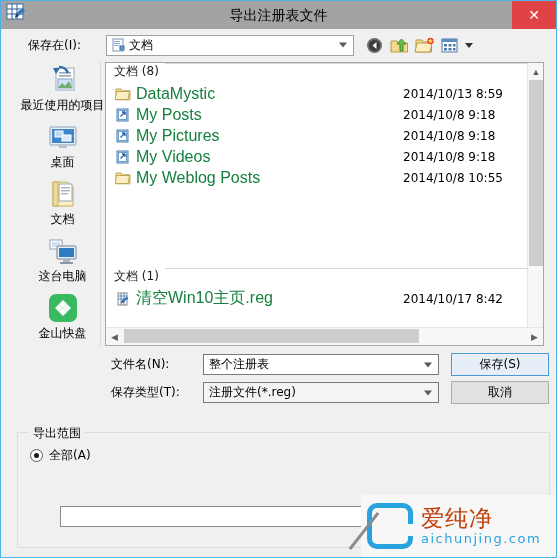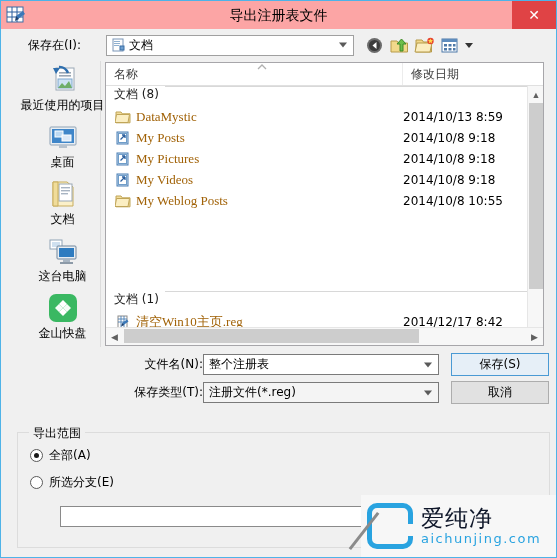--- a/index.html
+++ b/index.html
@@ -23,23 +23,22 @@
     height: 558px;
     background: #f0f0f0;
     box-sizing: border-box;
     border: 1px solid #4eb3e8;
   }
 
   
   #titlebar {
     position: relative;
     height: 28px;
-    background: #fca5a5;
-    display: flex;
-    align-items: center;
+    background: #a3a3a3;
+    display: flex;
   }
   #title-icon {
     width: 22px;
     height: 22px;
     margin-left: 4px;
     position: relative;
     flex: 0 0 auto;
   }
   #title-text {
     position: absolute;
@@ -246,23 +245,23 @@
   }
   .fl-row .rf-icon {
     width: 16px; height: 16px;
     margin-left: 9px;
     margin-right: 5px;
     position: relative;
     flex: 0 0 auto;
   }
   .fl-row .rf-name {
     width: 267px;
-    font-size: 13px;
-    font-family: Liberation Serif, serif;
-    color: #a16207;
+    font-size: 16px;
+    font-family: Liberation Sans, sans-serif;
+    color: #15803d;
     white-space: nowrap;
     overflow: hidden;
   }
   .fl-row .rf-date {
     font-size: 12px;
     font-family: "DejaVu Sans", "Liberation Sans", sans-serif;
     color: #000;
     white-space: nowrap;
   }
   #fl-vscroll {
@@ -316,21 +315,21 @@
   #form-area {
     padding-left: 110px;
     padding-top: 6px;
     box-sizing: border-box;
   }
   .form-row {
     display: flex;
     align-items: center;
     margin-bottom: 5px;
   }
-  .form-row .form-label { width: 92px; text-align: right; }
+  .form-row .form-label { width: 92px; }
   .field-combo {
     width: 236px;
     height: 21px;
     background: #fff;
     border: 1px solid #7a7a7a;
     box-sizing: border-box;
     position: relative;
     display: flex;
     align-items: center;
     padding-left: 5px;
@@ -457,21 +456,21 @@
   #wm-logo .notch {
     position: absolute;
     right: -5px;
     bottom: 8px;
     width: 9px; height: 12px;
     background: #f7f7f7;
   }
   #wm-text { margin-left: 8px; }
   #wm-cn {
     font-size: 23px;
-    color: #0f172a;
+    color: #c2410c;
     letter-spacing: 1px;
     font-family: "DejaVu Sans", "Liberation Sans", sans-serif;
     line-height: 26px;
   }
   #wm-en {
     font-size: 13px;
     color: #29a3e0;
     letter-spacing: 1.5px;
     font-family: "DejaVu Sans", "Liberation Sans", sans-serif;
     line-height: 16px;
@@ -625,29 +624,20 @@
               <path d="M8 16 l4 -4 l4 4 l-4 4 z" opacity="0.95"></path>
               <path d="M16 16 l4 -4 l4 4 l-4 4 z" opacity="0.95"></path>
             </g>
           </svg>
         </span>
         <span class="place-label">金山快盘</span>
       </div>
     </div>
 
     <div id="filelist-wrap">
-      <div id="fl-header">
-        <div id="fl-col-name" class="fl-col">名称</div>
-        <div id="fl-col-date" class="fl-col">修改日期</div>
-        <div id="fl-sort-mark">
-          <svg width="12" height="7" viewBox="0 0 12 7">
-              <path d="M2 6 L6 2 L10 6" fill="none" stroke="#b0b0b0" stroke-width="1.3"></path>
-            </svg>
-        </div>
-      </div>
 
       <div id="fl-rows">
 
         <div class="fl-group">
           <span class="grp-text">文档 (8)</span>
           <span class="grp-line"></span>
         </div>
 
         <div class="fl-row">
           <span class="rf-icon">
@@ -723,21 +713,21 @@
                 <line x1="3" y1="5" x2="12" y2="5"></line>
                 <line x1="3" y1="8" x2="12" y2="8"></line>
                 <line x1="6" y1="2" x2="6" y2="14"></line>
                 <line x1="9" y1="2" x2="9" y2="14"></line>
               </g>
               <path d="M7 9 l5 -3.5 l1.5 2 l-5 3.5 z" fill="#3b78b8"></path>
               <path d="M7 9 l-0.8 3.5 l3 -1.5 z" fill="#1d3f6b"></path>
             </svg>
           </span>
           <span class="rf-name">清空Win10主页.reg</span>
-          <span class="rf-date">2014/12/17 8:42</span>
+          <span class="rf-date">2014/10/17 8:42</span>
         </div>
 
         <div id="fl-vscroll">
           <div class="sb-arrow">▲</div>
           <div id="fl-vthumb"></div>
 
         </div>
       </div>
 
       <div id="fl-hscroll">
@@ -768,24 +758,20 @@
   </div>
 
   <div id="range-group">
     <span id="range-legend">导出范围</span>
 
     <div id="radio-all-row" class="radio-row">
       <span class="radio checked"></span>
       <span class="radio-label">全部(A)</span>
     </div>
 
-    <div id="radio-branch-row" class="radio-row">
-      <span class="radio"></span>
-      <span class="radio-label">所选分支(E)</span>
-    </div>
 
     <div id="branch-input"></div>
   </div>
 
   <div id="watermark">
     <div id="wm-logo">
       <span class="notch"></span>
     </div>
     <div id="wm-text">
       <div id="wm-cn">爱纯净</div>

